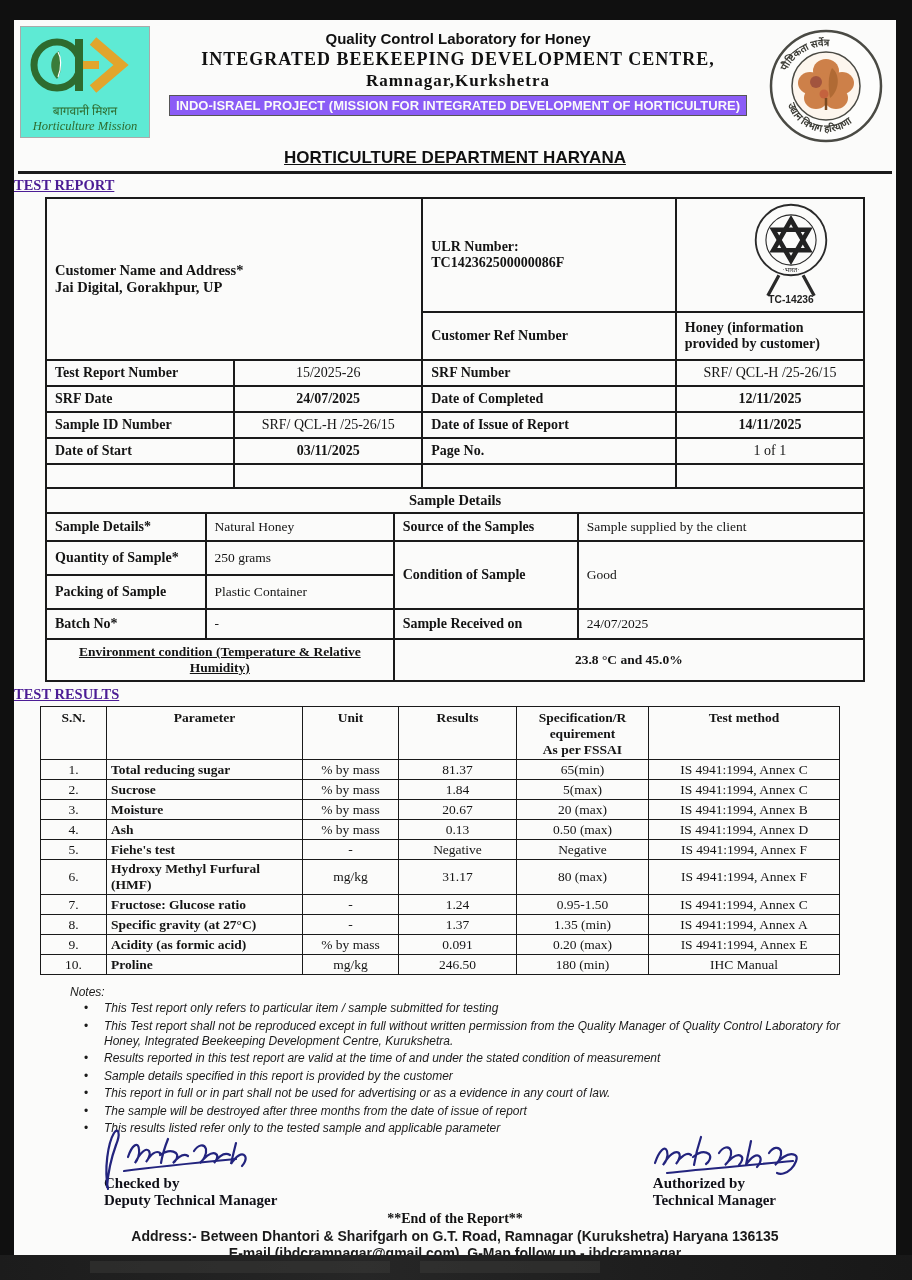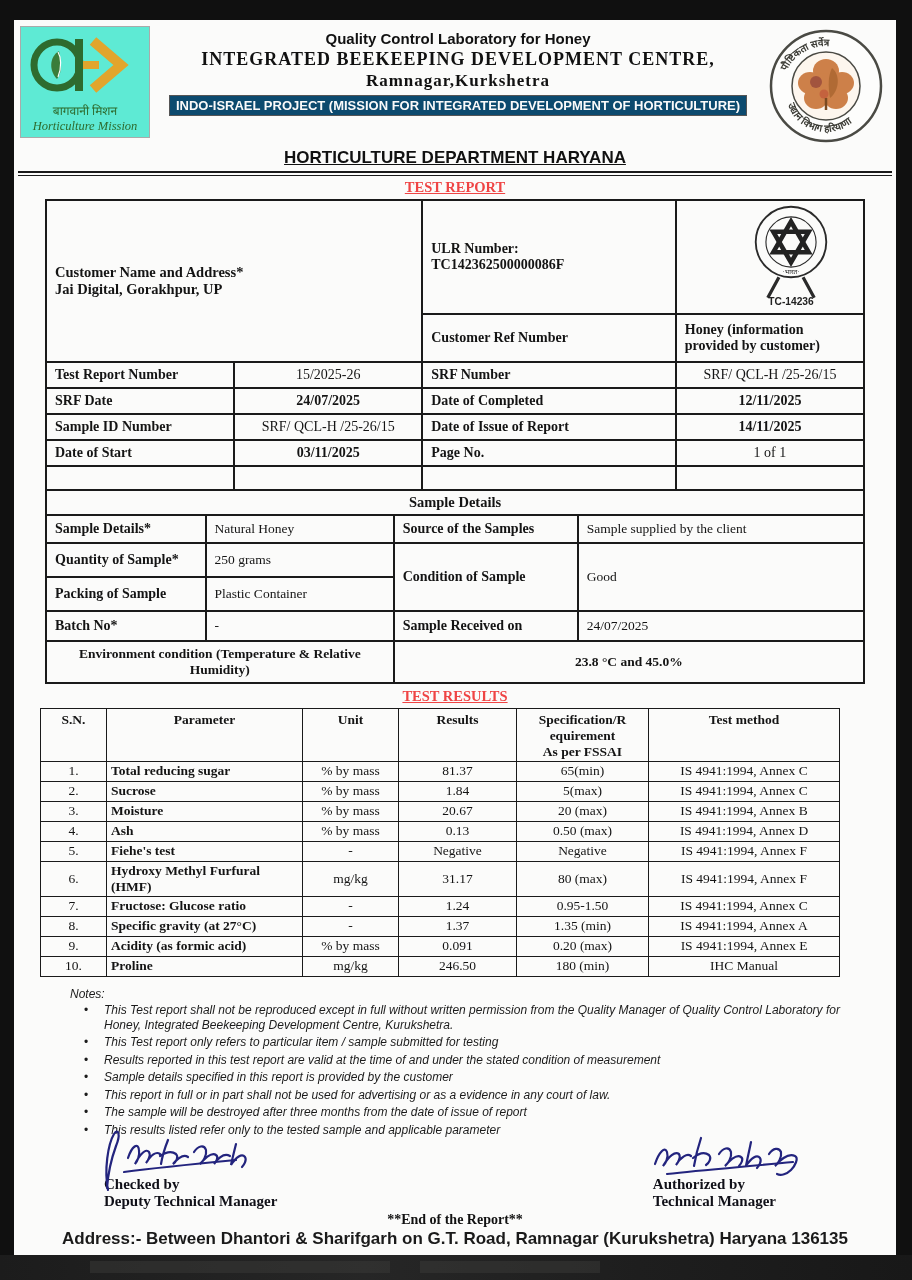--- a/index.html
+++ b/index.html
@@ -13,28 +13,28 @@
     background:linear-gradient(90deg,#1c1c1c 0%,#262626 40%,#1e1e1e 70%,#181818 100%); }
   .bottom-strip .hint { position:absolute; top:6px; height:12px; background:#3a3a38; opacity:.5; }
 
   
   .header-row { display:flex; align-items:flex-start; padding:6px 10px 0 6px; }
   .logo-left { width:130px; height:112px; background:#5eead4; border:1px solid #aaa; flex:0 0 auto; }
   .head-center { flex:1; text-align:center; padding-top:4px; }
   .head-title   { font-family:"Liberation Sans",sans-serif; font-weight:bold; font-size:15px; color:#111; }
   .head-sub     { font-family:"Liberation Serif",serif; font-weight:bold; font-size:18px; letter-spacing:1px; color:#111; margin-top:2px; }
   .head-loc     { font-family:"Liberation Serif",serif; font-weight:bold; font-size:17px; letter-spacing:1px; color:#111; margin-top:1px; }
-  .banner { margin-top:4px; background:#0c4a6e; border:1px solid #555; color:#fafafa;
+  .banner { margin-top:4px; background:#8b5cf6; border:1px solid #555; color:#fafafa;
     font-family:"Liberation Sans",sans-serif; font-weight:bold; font-size:13px; padding:2px 6px; display:inline-block; }
   .seal-right { width:120px; height:120px; flex:0 0 auto; }
   .dept { text-align:center; font-family:"Liberation Sans",sans-serif; font-weight:bold;
     font-size:17px; color:#111; text-decoration:underline; margin-top:2px; }
   .dbl-rule { border-top:2px solid #1a1a1a; border-bottom:1px solid #1a1a1a; height:5px; margin:3px 4px 0 4px; }
 
-  .section-title { text-align:center; font-weight:bold; font-size:14.5px; color:#ef4444;
+  .section-title { font-weight:bold; font-size:14.5px; color:#4c1d95;
     text-decoration:underline; margin:3px 0 3px 0; }
 
   
   .tbl-wrap1 { margin:0 31px; }
   table { border-collapse:collapse; width:100%; }
   .info td { border:2px solid #1a1a1a; font-size:14px; color:#141414; padding:2px 8px; vertical-align:middle; }
   .info .lab { font-weight:bold; }
   .info .val { text-align:center; }
   .cust-cell { vertical-align:middle; }
   .cust-lab, .cust-val { font-weight:bold; font-size:14.5px; }
@@ -43,21 +43,21 @@
   .honey-cell { font-weight:bold; font-size:14.5px; }
   .c-green { color:var(--label_green); }
   .c-vgreen { color:var(--value_green); font-weight:bold; }
   .c-red { color:var(--value_red); }
   .c-dark { color:#2e3a34; }
   .empty-row td { height:24px; }
 
   .sample td { border:2px solid #1a1a1a; font-size:13.5px; color:#141414; padding:2px 8px; vertical-align:middle; }
   .sample .lab { font-weight:bold; font-size:14px; }
   .sample .head { text-align:center; font-weight:bold; font-size:14.5px; height:25px; }
-  .sample .envl { text-align:center; font-weight:bold; }
+  .sample .envl { text-align:center; font-weight:bold;text-decoration:underline; }
   .sample .envv { text-align:center; font-weight:bold; }
 
   .tbl-wrap2 { margin:0 56px 0 26px; }
   .results { table-layout:fixed; font-size:13.5px; }
   .results th, .results td { border:1.8px solid #1a1a1a; color:#141414; padding:1px 4px; text-align:center; }
   .results th { font-weight:bold; font-size:13.5px; vertical-align:top; padding-top:3px; }
   .results th.spec { white-space:pre-line; }
   .results col.c0{width:66px} .results col.c1{width:196px} .results col.c2{width:96px}
   .results col.c3{width:118px} .results col.c4{width:132px} .results col.c5{width:auto}
   .results td.param { text-align:left; font-weight:bold; }
@@ -72,21 +72,21 @@
   .notes li::before { content:"•"; position:absolute; left:14px; font-style:normal; }
 
   
   .spacer { flex:1; }
   .sig-row { display:flex; justify-content:space-between; padding:0 120px 0 90px; align-items:flex-end; }
   .sig-block { position:relative;margin-top:36px; }
   .sig-svg { position:absolute; left:-10px; top:-52px; }
   .sig-line { font-weight:bold; font-size:15px; color:#101018; }
   .footer { text-align:center; margin-top:2px; padding-bottom:6px; }
   .end-report { font-weight:bold; font-size:14px; color:#111; }
-  .addr, .email { font-family:"Liberation Sans",sans-serif; font-weight:bold; font-size:17px; color:#1a1a1a; margin-top:1px; }
+  .addr, .email { font-family:"Liberation Sans",sans-serif; font-weight:bold; font-size:14px; color:#1a1a1a; margin-top:1px; }
 
   .logo-txt { font-family:"Liberation Serif",serif; }
 </style>
 </head>
 <body>
 
 <div class="scan">
   <div class="page">
 
     <div class="header-row">
@@ -364,22 +364,22 @@
               <td>180 (min)</td>
               <td>IHC Manual</td>
             </tr>
           </tbody>
       </table>
     </div>
 
     <div class="notes">
       <div>Notes:</div>
       <ul>
+          <li>This Test report only refers to particular item / sample submitted for testing</li>
           <li>This Test report shall not be reproduced except in full without written permission from the Quality Manager of Quality Control Laboratory for Honey, Integrated Beekeeping Development Centre, Kurukshetra.</li>
-          <li>This Test report only refers to particular item / sample submitted for testing</li>
           <li>Results reported in this test report are valid at the time of and under the stated condition of measurement</li>
           <li>Sample details specified in this report is provided by the customer</li>
           <li>This report in full or in part shall not be used for advertising or as a evidence in any court of law.</li>
           <li>The sample will be destroyed after three months  from the date of issue of report</li>
           <li>This results listed refer only to the tested sample and applicable parameter</li>
         </ul>
     </div>
 
     <div class="spacer"></div>
 
@@ -410,20 +410,21 @@
           </g>
         </svg>
         <div class="sig-line">Authorized by</div>
         <div class="sig-line">Technical Manager</div>
       </div>
     </div>
 
     <div class="footer">
       <div class="end-report">**End of the Report**</div>
       <div class="addr">Address:- Between Dhantori &amp; Sharifgarh on G.T. Road, Ramnagar (Kurukshetra) Haryana 136135</div>
+      <div class="email">E-mail (ibdcramnagar@gmail.com), G-Map follow up - ibdcramnagar</div>
     </div>
   </div>
 
   <div class="bottom-strip">
     <div class="hint" style="left:90px;width:300px;"></div>
     <div class="hint" style="left:420px;width:180px;"></div>
   </div>
 </div>
 
 </body></html>

